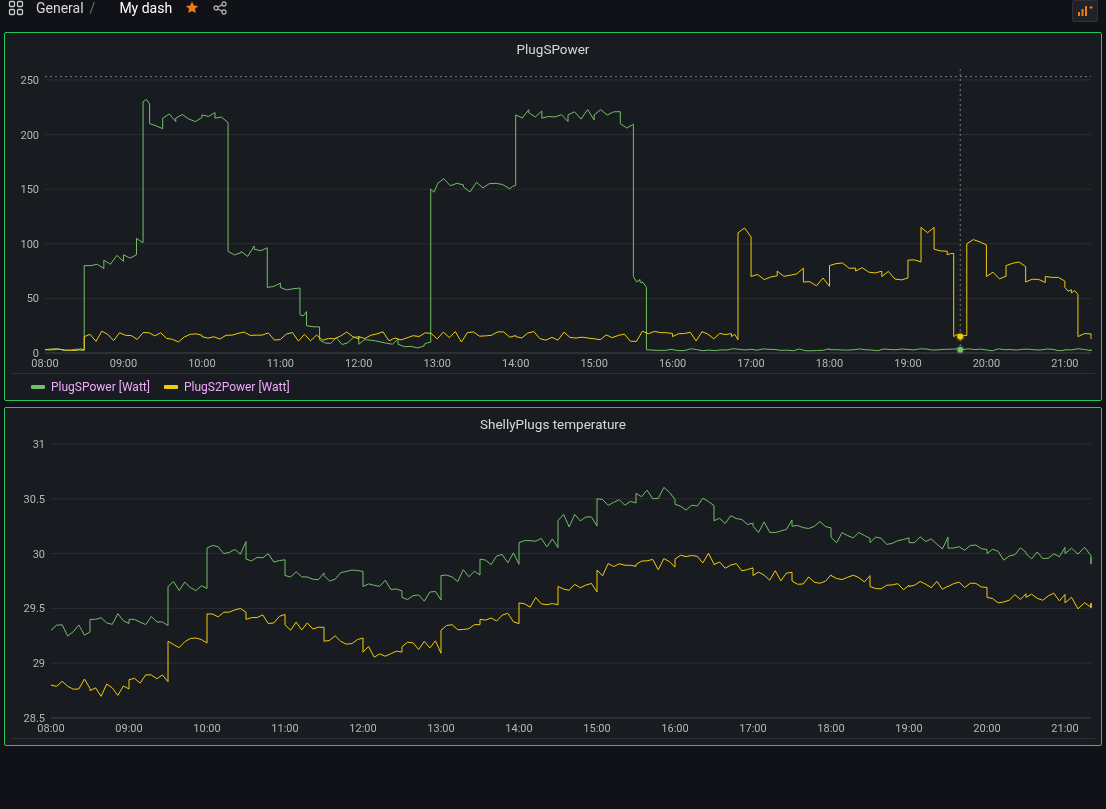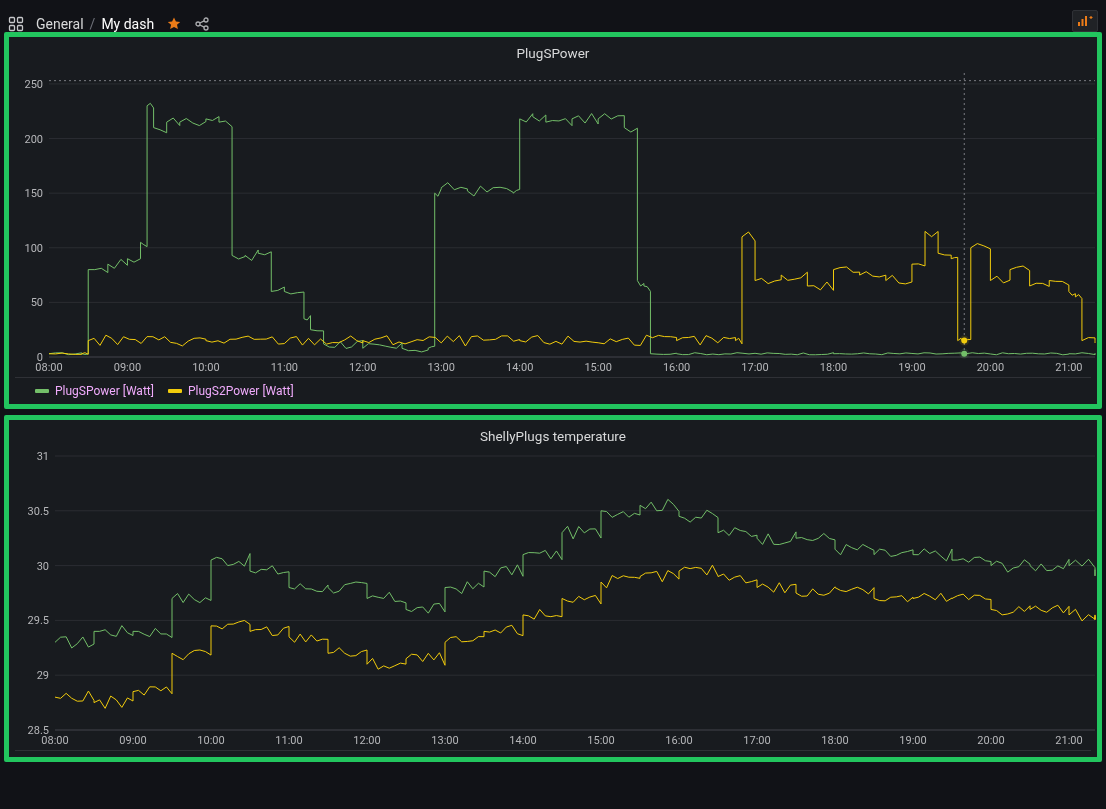--- a/index.html
+++ b/index.html
@@ -8,55 +8,55 @@
     background: #111217;
     color: #d8d9da;
     font-family: -apple-system, BlinkMacSystemFont, "Segoe UI", Roboto, Helvetica, Arial, sans-serif;
     font-size: 13px;
     width: 1106px;
     height: 809px;
     overflow: hidden;
   }
   .topbar {
     display: flex;
-    align-items: flex-end;
+    align-items: flex-start;
     height: 32px;
     padding: 0 8px;
     gap: 12px;
   }
   .topbar .icon svg { display: block; }
   .breadcrumb {
     display: flex;
     align-items: center;
     gap: 6px;
     font-size: 14px;
     color: #d8d9da;
   }
   .breadcrumb .sep { color: #6e7079; }
   .breadcrumb .folder { color: #d8d9da; }
-  .breadcrumb .dash  { color: #ffffff; }
+  .breadcrumb .dash  { color: #ffffff; margin-left: 18px; }
   .fav { color: #eb7b18; }
   .share { color: #d8d9da; opacity: .85; }
   .right-tool {
     margin-left: auto;
     width: 24px; height: 20px;
     display: flex; align-items: center; justify-content: center;
     background: #202226;
     border: 1px solid #2f3136;
     border-radius: 2px;
   }
   .panels {
     padding: 0 4px;
     display: flex;
     flex-direction: column;
     gap: 6px;
   }
   .panel {
     background: #181b1f;
-    border: 5px solid #22c55e;
+    border: 1px solid #22c55e;
     border-radius: 2px;
     padding: 4px 6px 6px 6px;
   }
   .panel-title {
     text-align: center;
     color: #d8d9da;
     font-size: 13.5px;
     padding: 4px 0 6px 0;
   }
   .chart {

